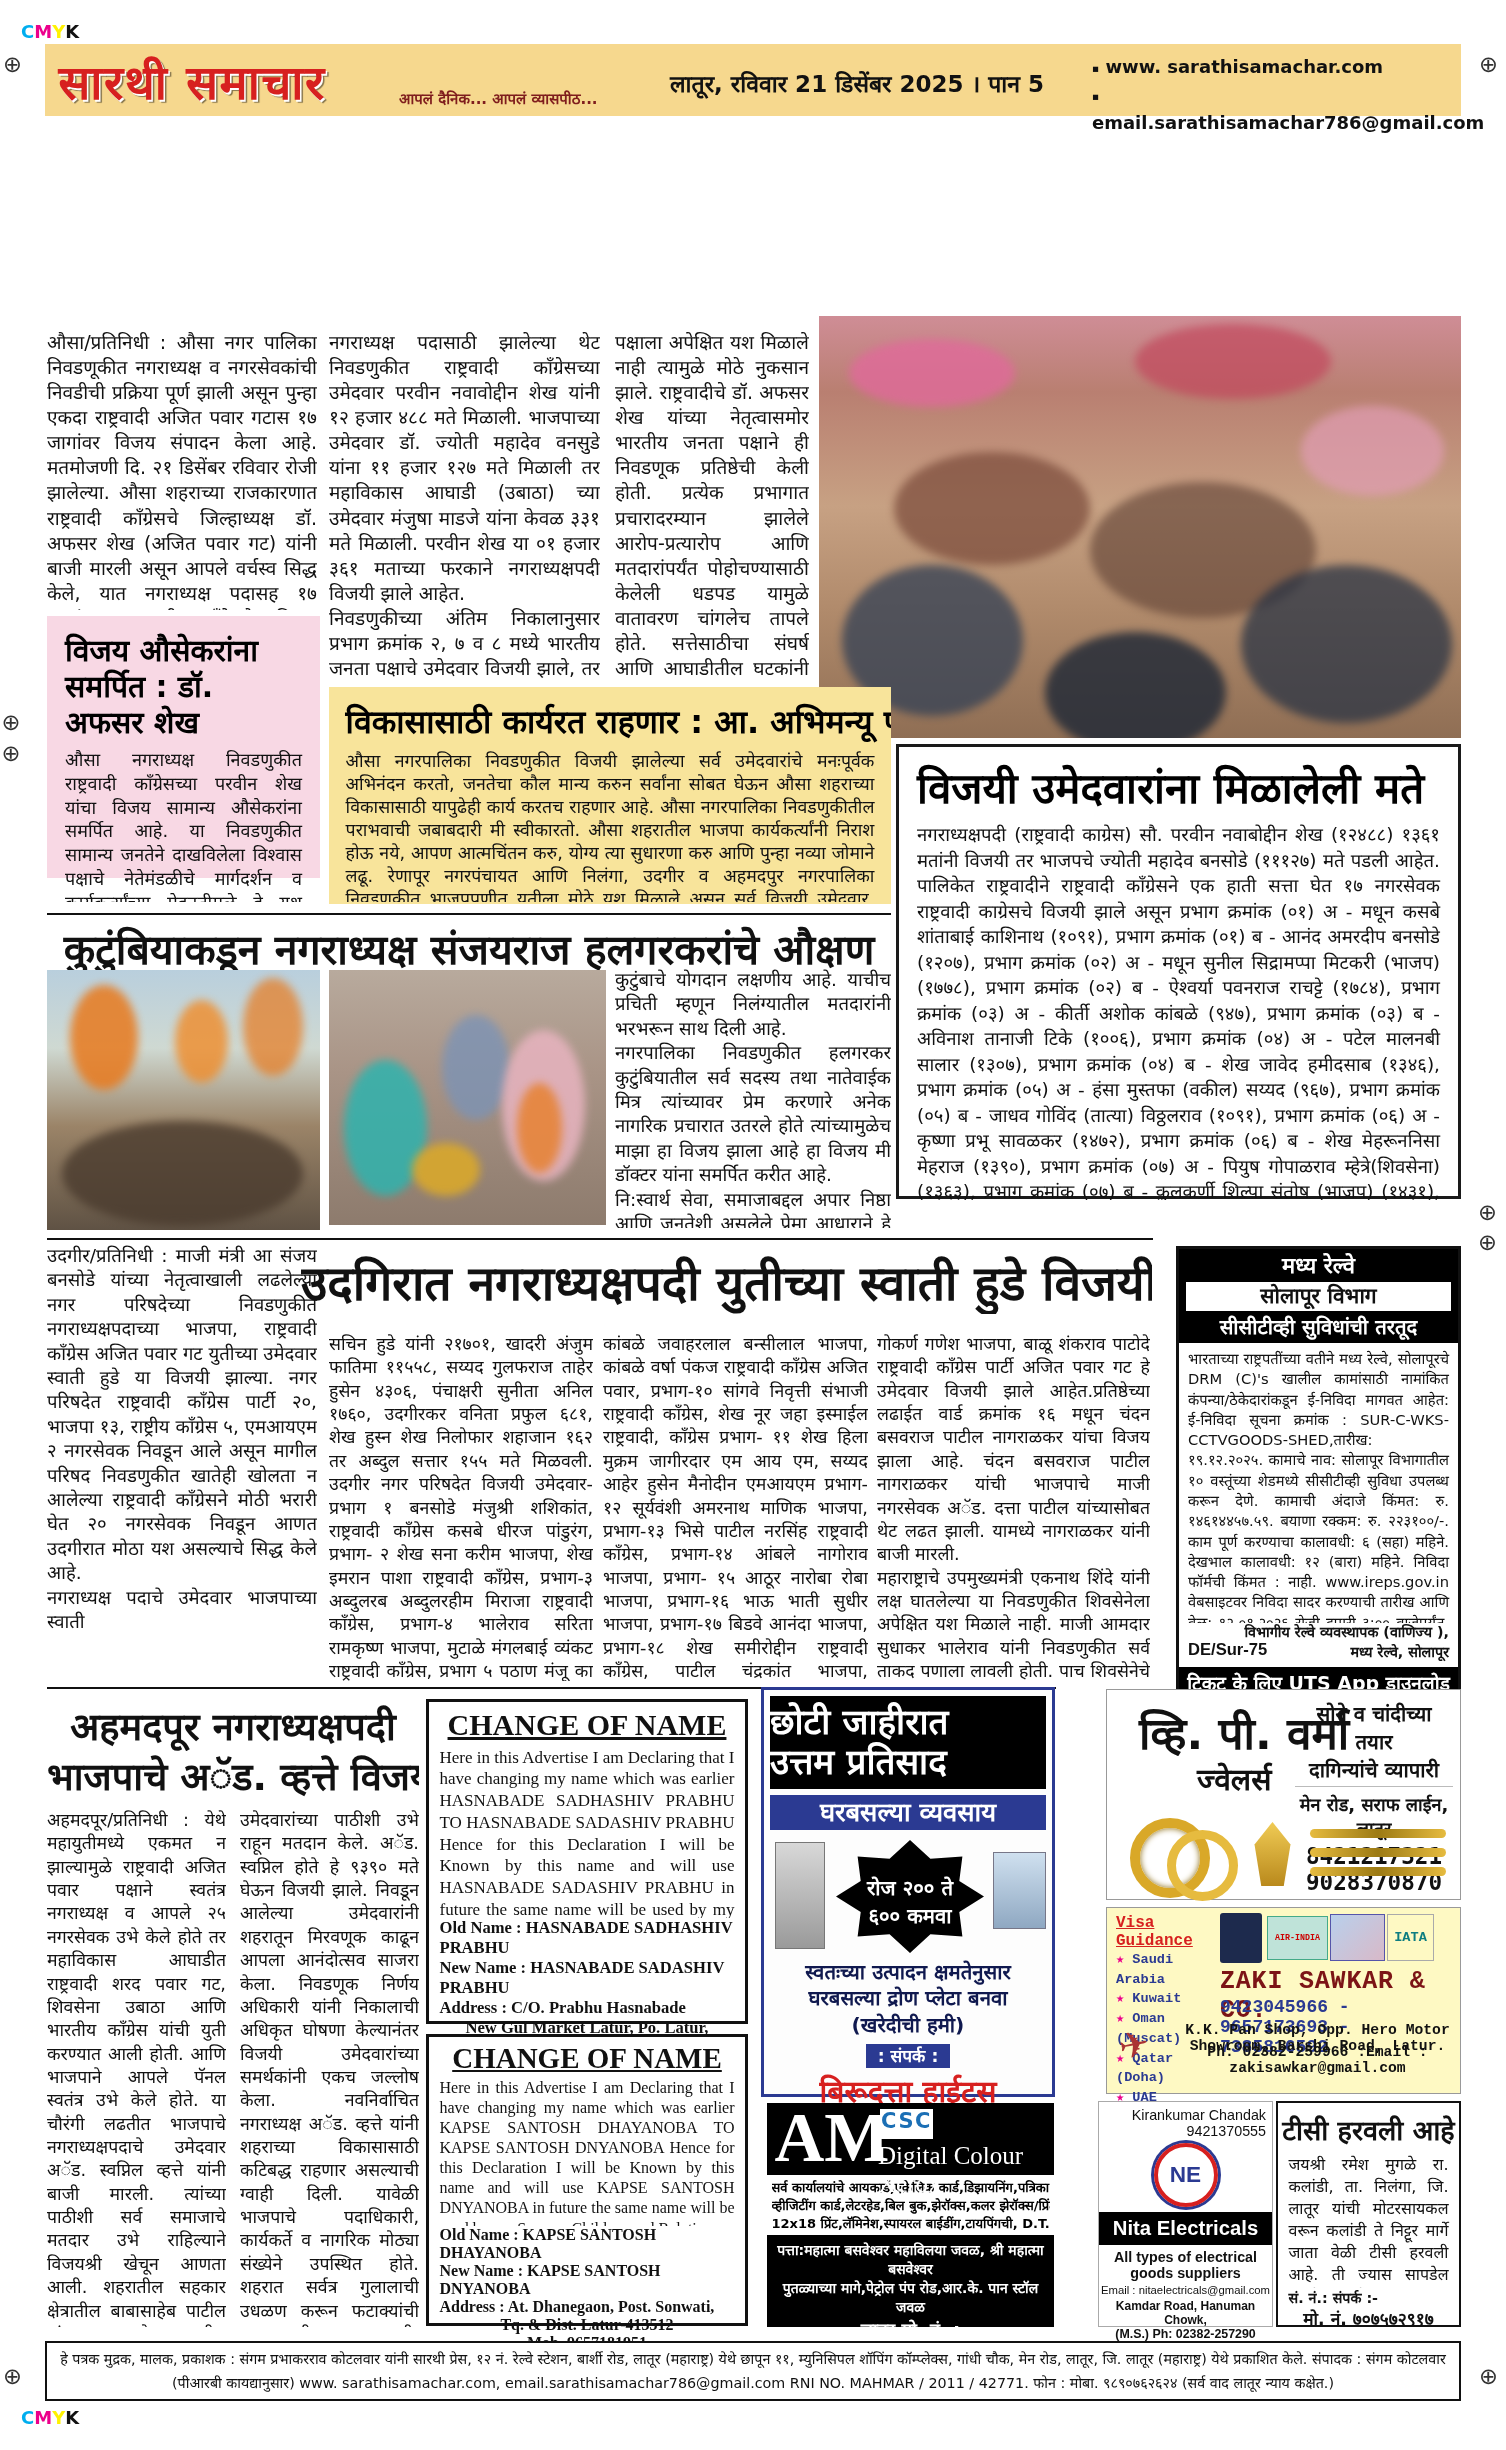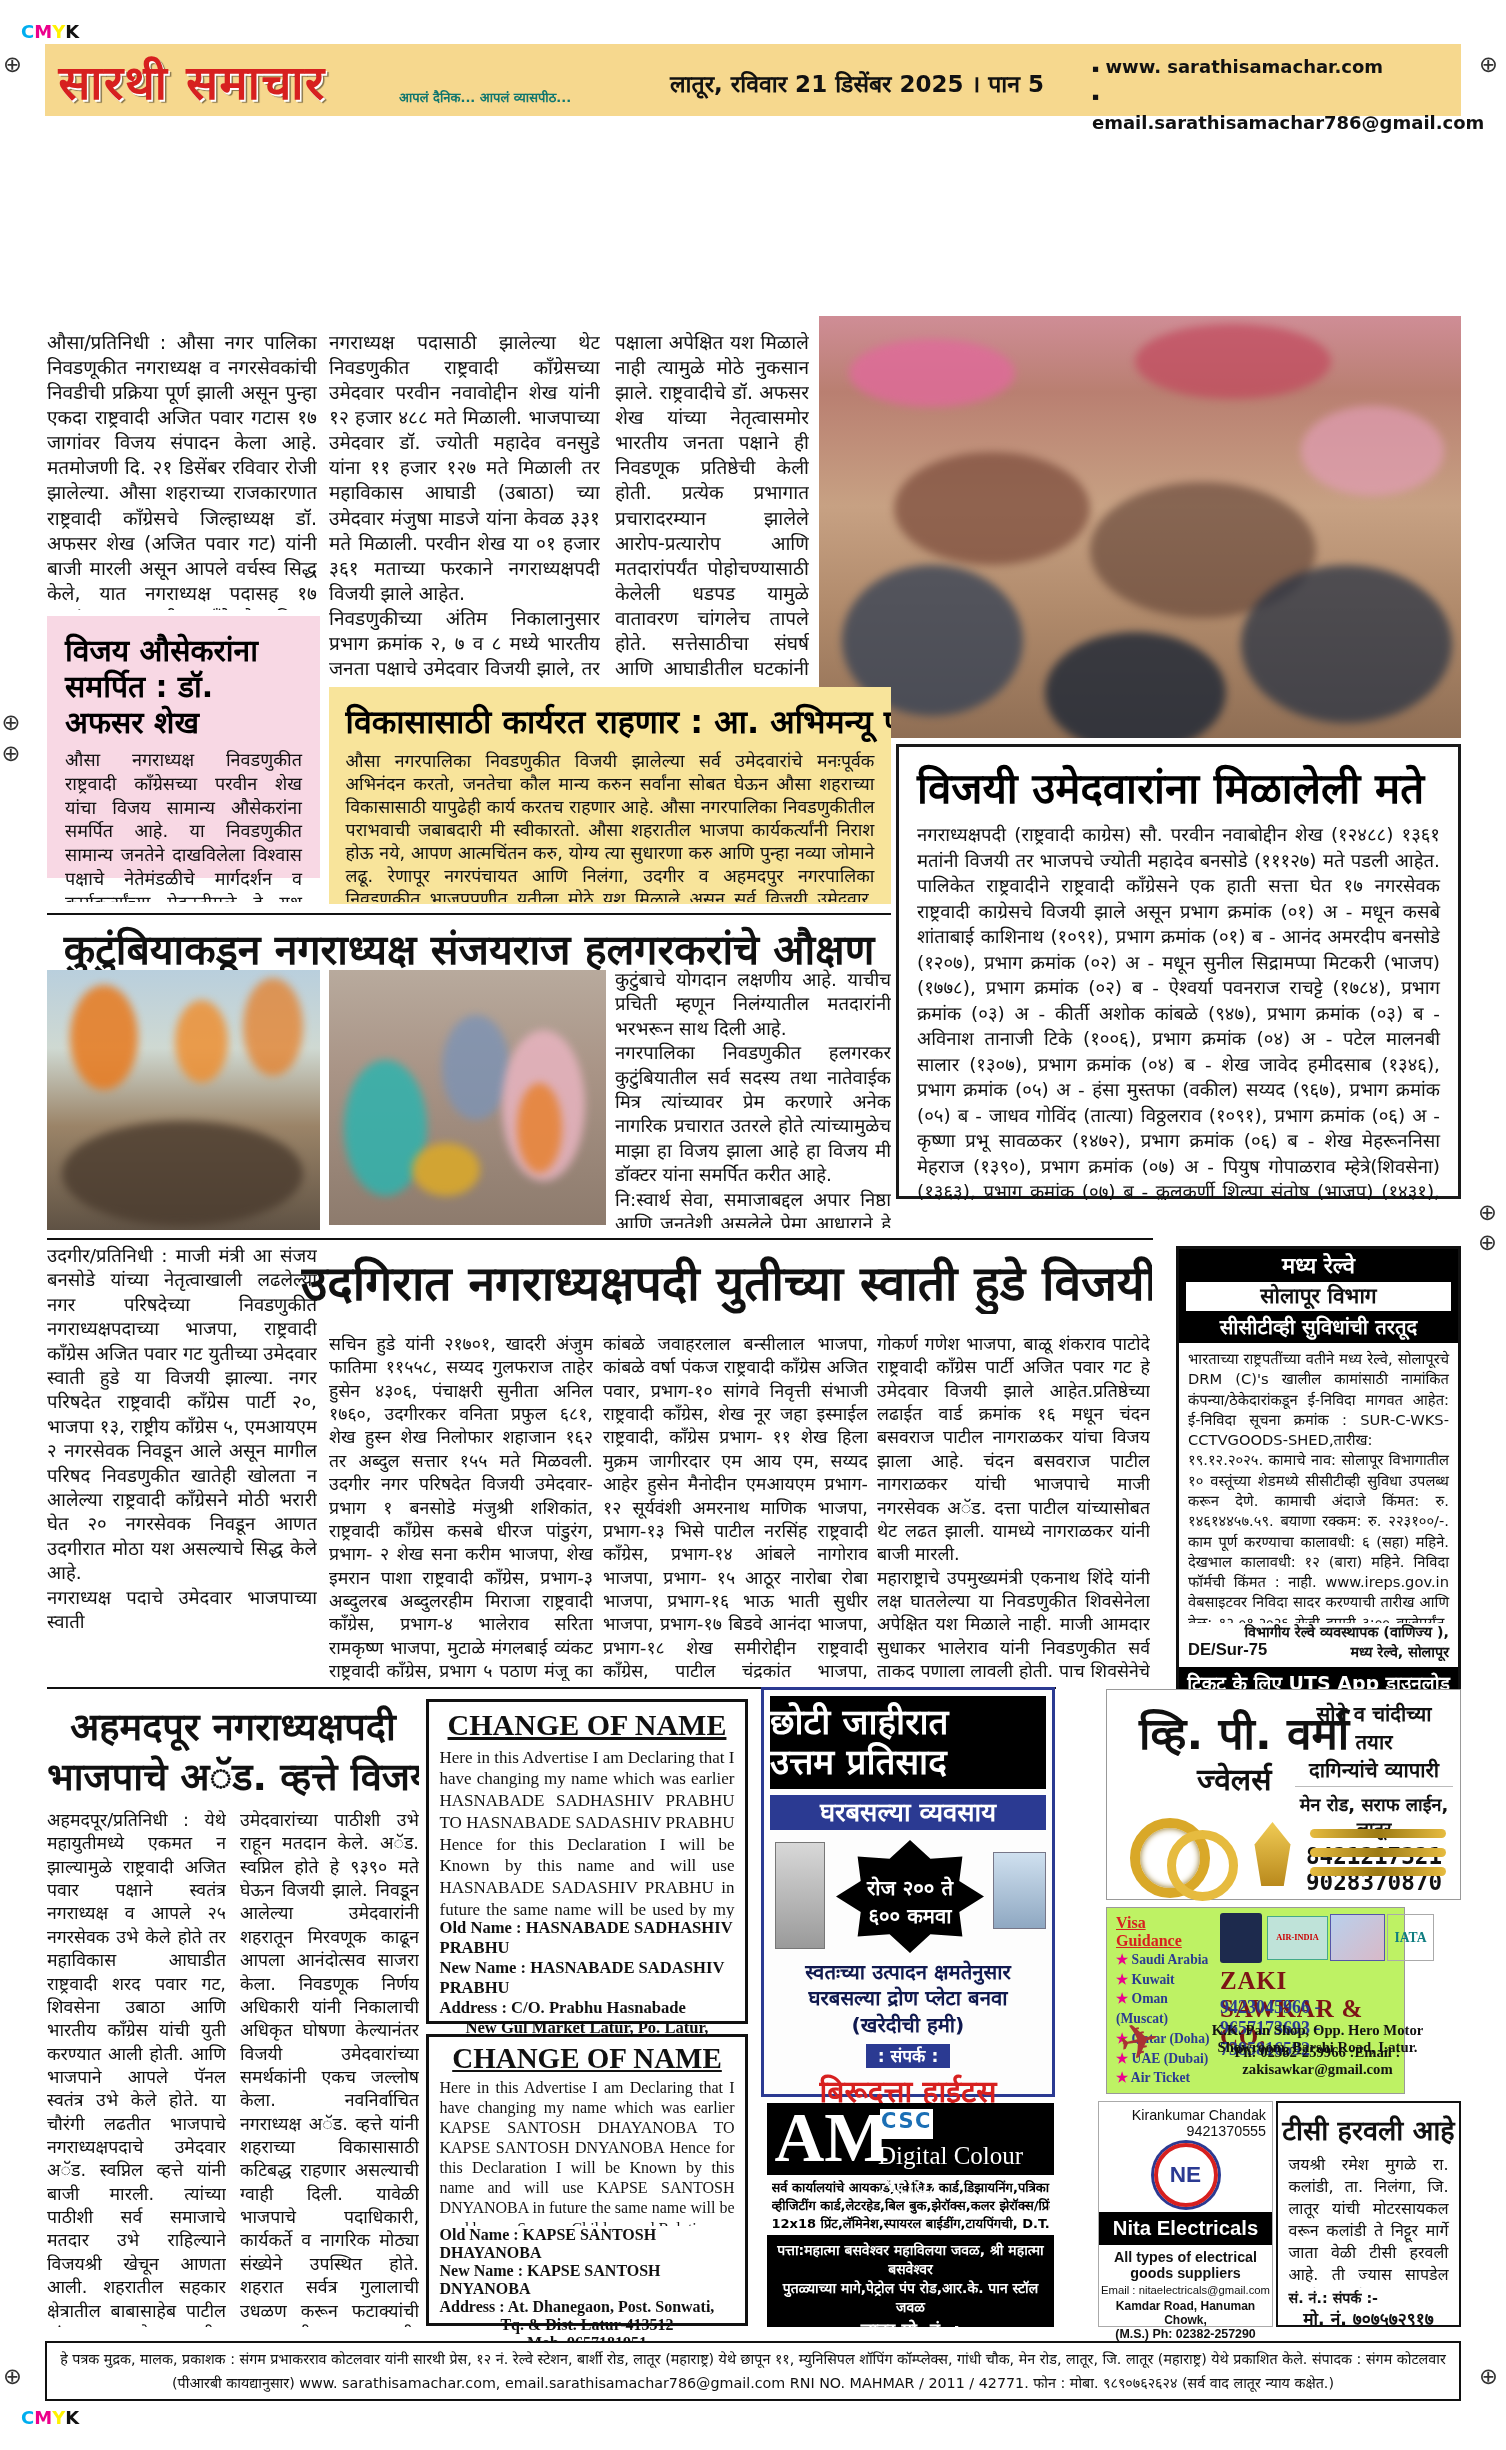--- a/index.html
+++ b/index.html
@@ -31,21 +31,21 @@
   <div class="mark" style="left:1479px;top:51px;">⊕</div>
   <div class="mark" style="left:1.5px;top:709px;">⊕</div>
   <div class="mark" style="left:1.5px;top:740px;">⊕</div>
   <div class="mark" style="left:1478px;top:1199px;">⊕</div>
   <div class="mark" style="left:1478px;top:1229px;">⊕</div>
   <div class="mark" style="left:3px;top:2363px;">⊕</div>
   <div class="mark" style="left:1479px;top:2363px;">⊕</div>
 
   <div class="abs" style="left:45px;top:44px;width:1416px;height:72px;background:#F6D88E;">
     <div class="abs" style="left:13.6px;top:4.5px;font-size:47px;font-weight:800;color:#D7201F;text-shadow:1.5px 1.5px 0 #fff,3px 3px 0.8px rgba(0,0,0,.45);letter-spacing:1.5px;">सारथी समाचार</div>
-    <div class="abs" style="left:354px;top:44px;font-size:13px;color:#0f766e;font-weight:600;">आपलं दैनिक... आपलं व्यासपीठ...</div>
+    <div class="abs" style="left:354px;top:44px;font-size:15px;color:#7f1d1d;font-weight:600;">आपलं दैनिक... आपलं व्यासपीठ...</div>
     <div class="abs" style="left:625px;top:22.6px;font-size:23px;font-weight:800;color:#111;">लातूर, रविवार 21 डिसेंबर 2025 । पान 5</div>
     <div class="abs" style="left:1047px;top:9px;">
       <div style="font-size:18px;font-weight:600;line-height:1.55;">
         <span style="font-size:10.5px;vertical-align:middle;">▪</span>
         <span>www. sarathisamachar.com</span>
       </div>
       <div style="font-size:18px;font-weight:600;line-height:1.55;">
         <span style="font-size:10.5px;vertical-align:middle;">▪</span>
         <span>email.sarathisamachar786@gmail.com</span>
       </div>
@@ -217,21 +217,21 @@
       <div style="font-family:'DejaVu Sans Mono',monospace;font-size:22.6px;font-weight:700;">9028370870</div>
     </div>
     <div class="abs" style="left:22.6px;top:128px;width:60px;height:60px;border-radius:50%;border:10.5px solid #d9a828;box-shadow:inset 0 0 6px #8a6a10;"></div>
     <div class="abs" style="left:60px;top:140px;width:53px;height:53px;border-radius:50%;border:9px solid #e6bb3f;"></div>
     <div class="abs" style="left:143px;top:132px;width:45px;height:64px;background:linear-gradient(180deg,#f0cb55,#b9891c);clip-path:polygon(50% 0,90% 35%,75% 100%,25% 100%,10% 35%);"></div>
     <div class="abs" style="left:203px;top:139px;width:136px;height:9px;background:linear-gradient(90deg,#e6bb3f,#9c7a14,#e6bb3f);border-radius:4.5px;"></div>
     <div class="abs" style="left:203px;top:158px;width:136px;height:9px;background:linear-gradient(90deg,#e6bb3f,#9c7a14,#e6bb3f);border-radius:4.5px;"></div>
     <div class="abs" style="left:203px;top:177px;width:136px;height:9px;background:linear-gradient(90deg,#e6bb3f,#9c7a14,#e6bb3f);border-radius:4.5px;"></div>
   </div>
 
-  <div class="abs" style="left:1106px;top:1907px;width:299px;height:187px;border:1.5px solid #999;box-sizing:border-box;background:#bef264;font-family:Liberation Serif, serif;">
+  <div class="abs" style="left:1106px;top:1907px;width:355px;height:187px;border:1.5px solid #999;box-sizing:border-box;background:#fef9c3;font-family:Liberation Mono, monospace;">
     <div class="abs" style="left:9px;top:6px;width:98px;">
       <div style="color:#D7201F;font-size:16px;font-weight:800;text-decoration:underline;">Visa Guidance</div>
       <div style="font-size:13.6px;font-weight:700;color:#2B3A92;line-height:1.45;">
         <div><span style="color:#EC008C;">★</span> <span>Saudi Arabia</span></div>
         <div><span style="color:#EC008C;">★</span> <span>Kuwait</span></div>
         <div><span style="color:#EC008C;">★</span> <span>Oman (Muscat)</span></div>
         <div><span style="color:#EC008C;">★</span> <span>Qatar (Doha)</span></div>
         <div><span style="color:#EC008C;">★</span> <span>UAE (Dubai)</span></div>
         <div><span style="color:#EC008C;">★</span> <span>Air Ticket</span></div>
       </div>

